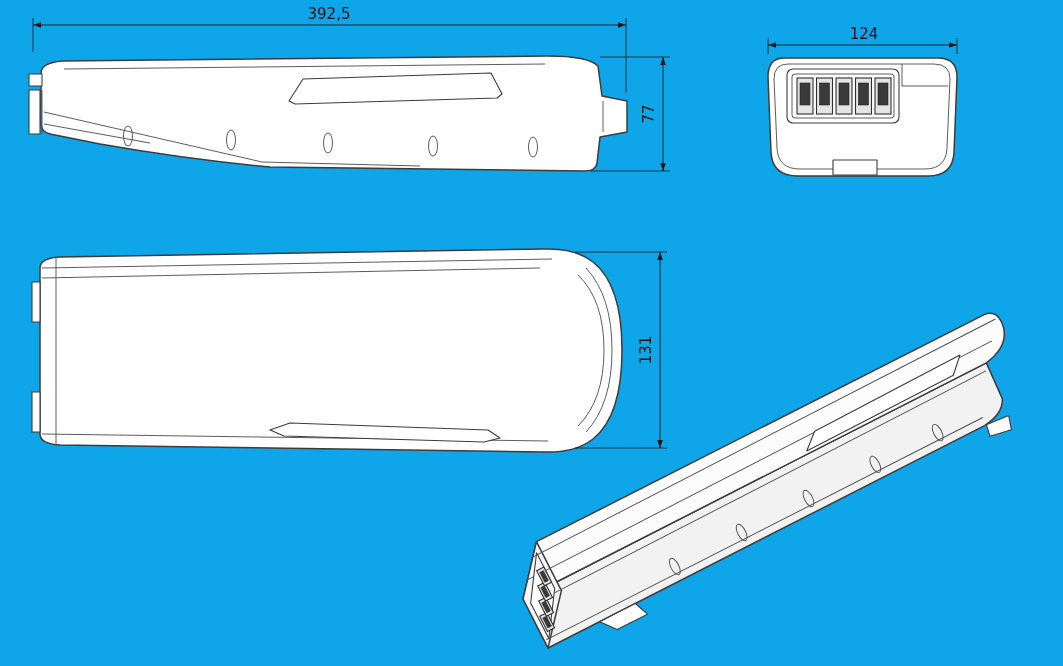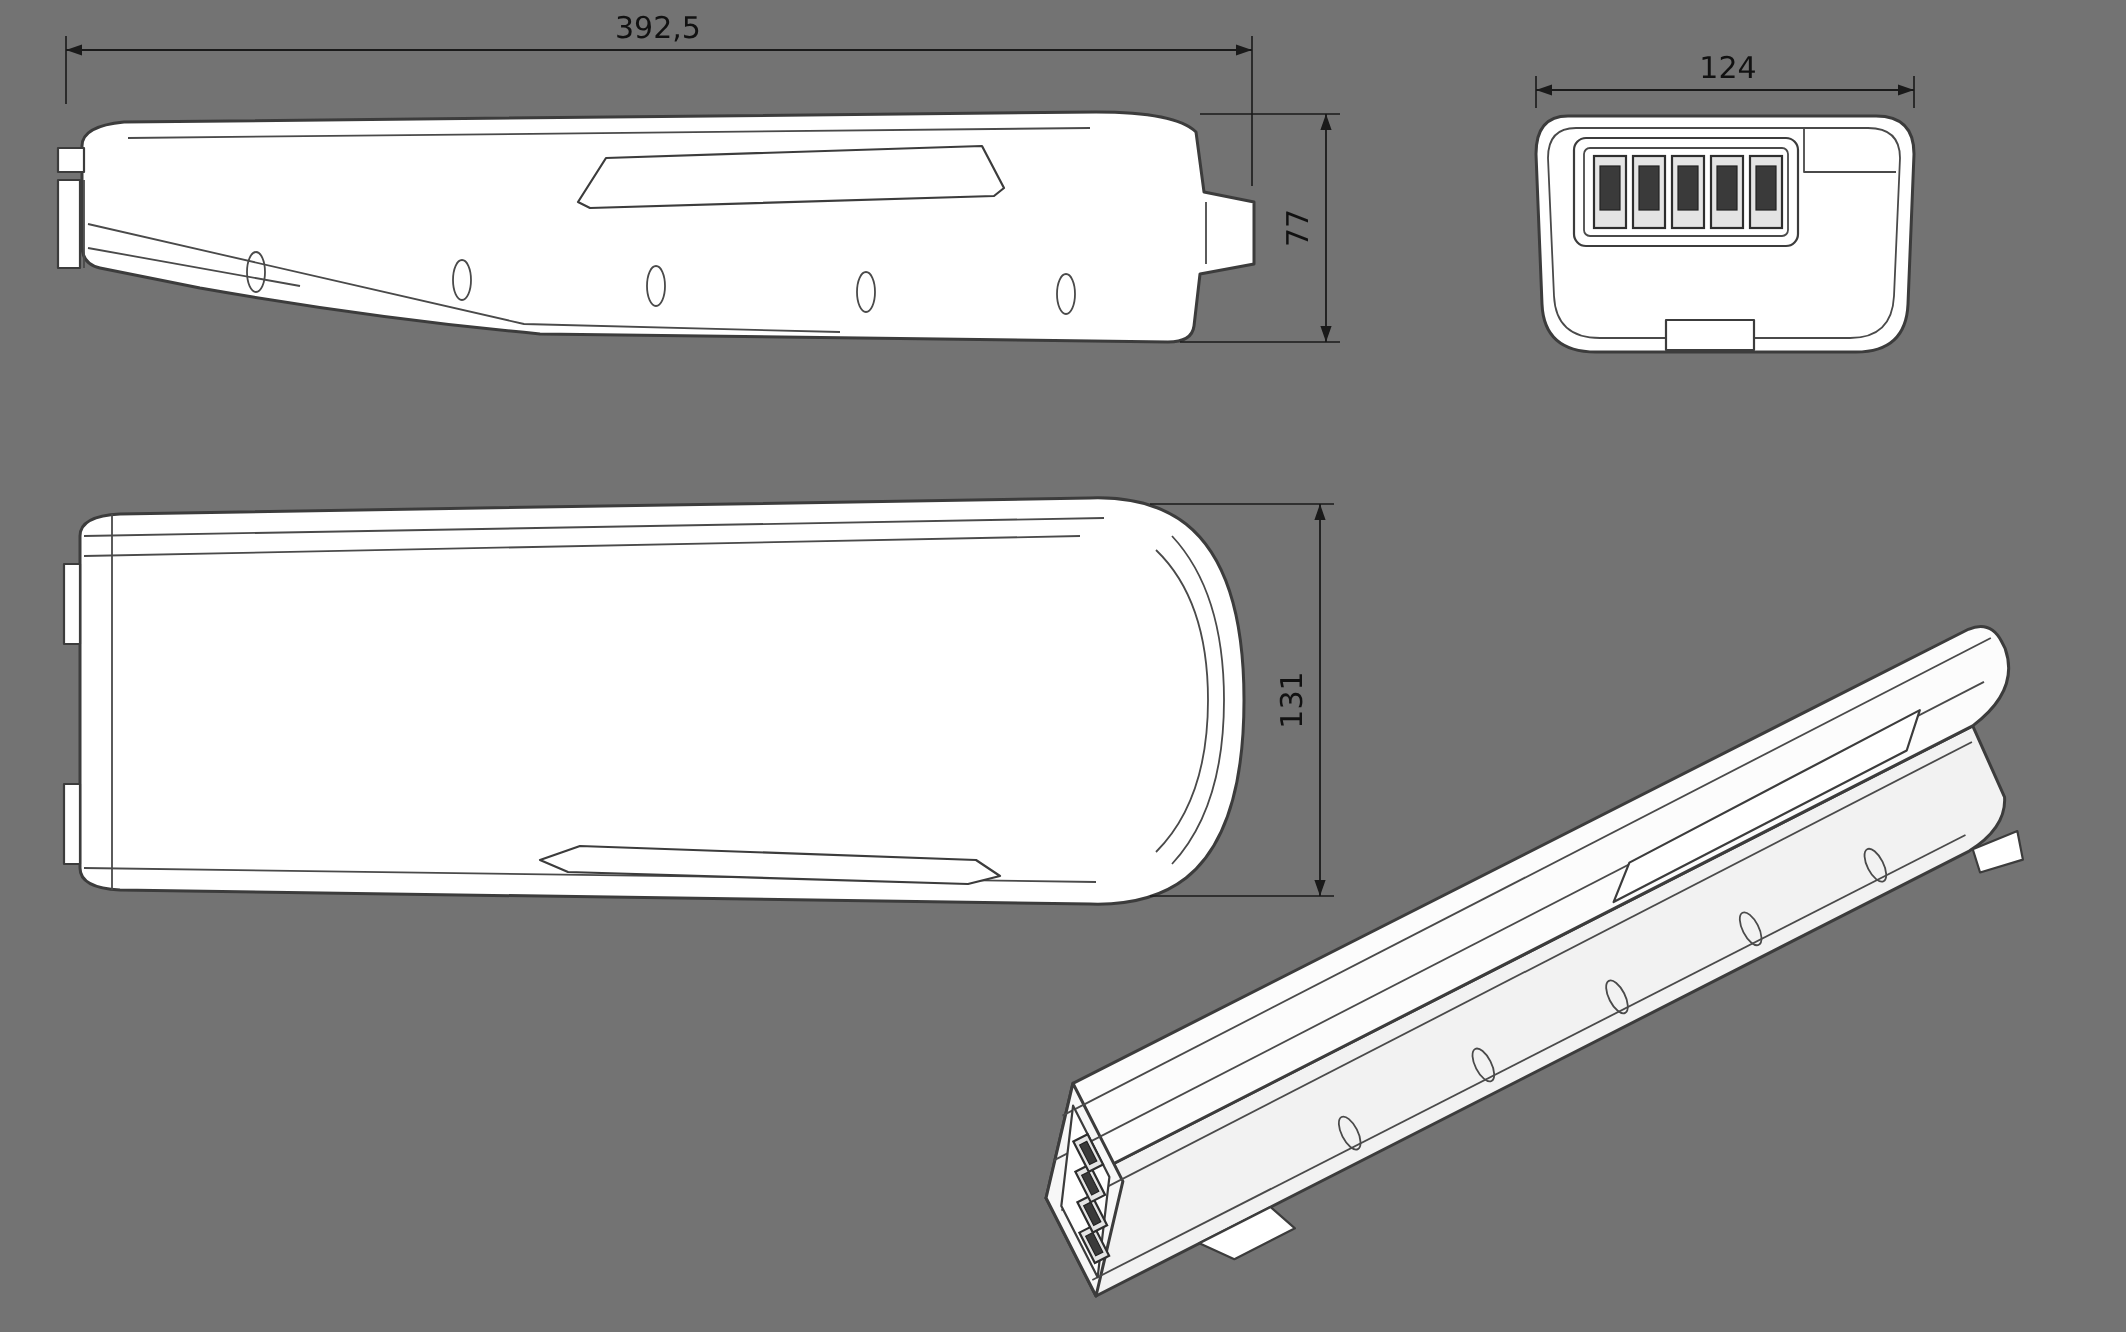--- a/index.html
+++ b/index.html
@@ -1,16 +1,16 @@
 <!DOCTYPE html>
 <html><head>
 <meta charset="utf-8">
 <style>
   html,body{margin:0;padding:0;background:#ffffff;}
-  .page{width:1063px;height:666px;position:relative;background:#737373;overflow:hidden;}
+  .page{width:1063px;height:666px;position:relative;background:#0ea5e9;overflow:hidden;}
   svg{display:block;}
   .outline{fill:#ffffff;stroke:#3c3c3c;stroke-width:1.5;stroke-linejoin:round;}
   .inner{fill:none;stroke:#4a4a4a;stroke-width:.9;stroke-linejoin:round;}
   .detail{fill:#ffffff;stroke:#3c3c3c;stroke-width:1.1;stroke-linejoin:round;}
   .pinface{fill:#e4e4e4;stroke:#2e2e2e;stroke-width:1.1;}
   .dark{fill:#3a3a3a;stroke:#222;stroke-width:.6;}
   .dim{stroke:#1a1a1a;stroke-width:.9;fill:none;}
   .ext{stroke:#1a1a1a;stroke-width:.8;fill:none;}
   .face-top{fill:#fcfcfc;stroke:#3c3c3c;stroke-width:1.5;stroke-linejoin:round;}
   .face-side{fill:#f2f2f2;stroke:#3c3c3c;stroke-width:1.5;stroke-linejoin:round;}

